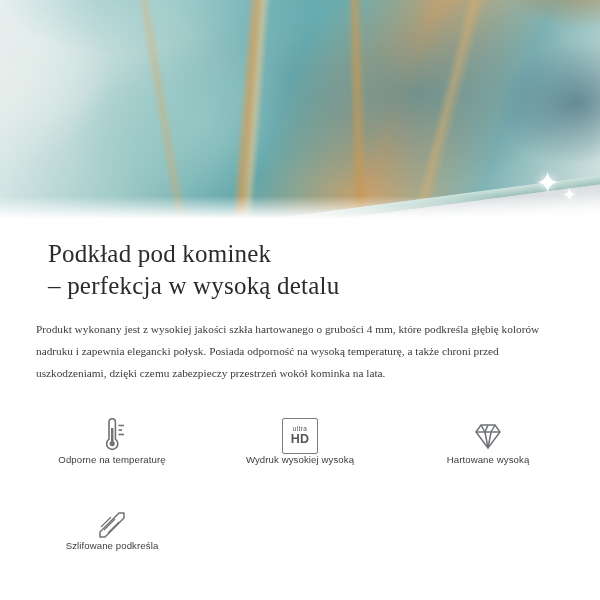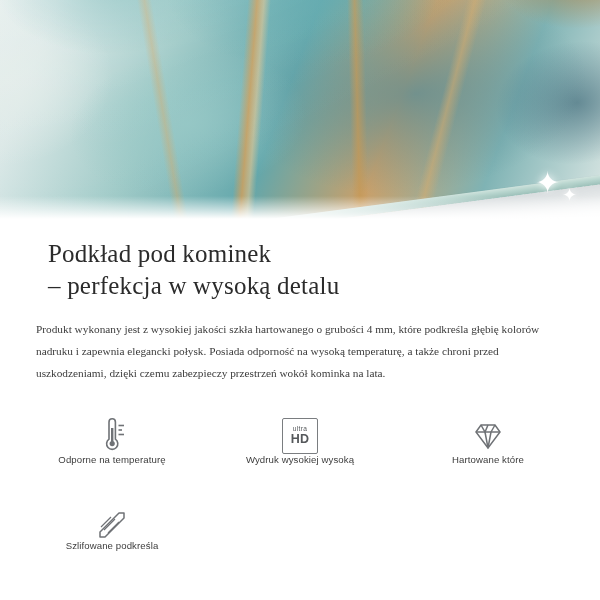--- a/index.html
+++ b/index.html
@@ -227,21 +227,21 @@
     <div class="feature">
       <div class="feature-icon">
         <svg width="36" height="34" viewBox="0 0 36 34" fill="none" stroke="#6f7276" stroke-width="1.5">
           <path d="M6 12 L11 5 h14 l5 7 -12 16 -12-16z"></path>
           <path d="M6 12 h24"></path>
           <path d="M11 5 l4 7 3-7"></path>
           <path d="M25 5 l-4 7"></path>
           <path d="M15 12 l3 16 3-16"></path>
         </svg>
       </div>
-      <div class="feature-label">Hartowane które</div>
+      <div class="feature-label">Hartowane wysoką</div>
     </div>
 
     <div class="feature">
       <div class="feature-icon">
         <svg width="34" height="32" viewBox="0 0 34 32" fill="none" stroke="#6f7276" stroke-width="1.5">
           <path d="M5 24 L24 5 h5 v5 L10 29 H5v-5z" stroke-linejoin="round"></path>
           <path d="M9 22 l11-11M13 25 l11-11M6 19 l10-10" stroke-width="1.2"></path>
         </svg>
       </div>
       <div class="feature-label">Szlifowane podkreśla</div>

